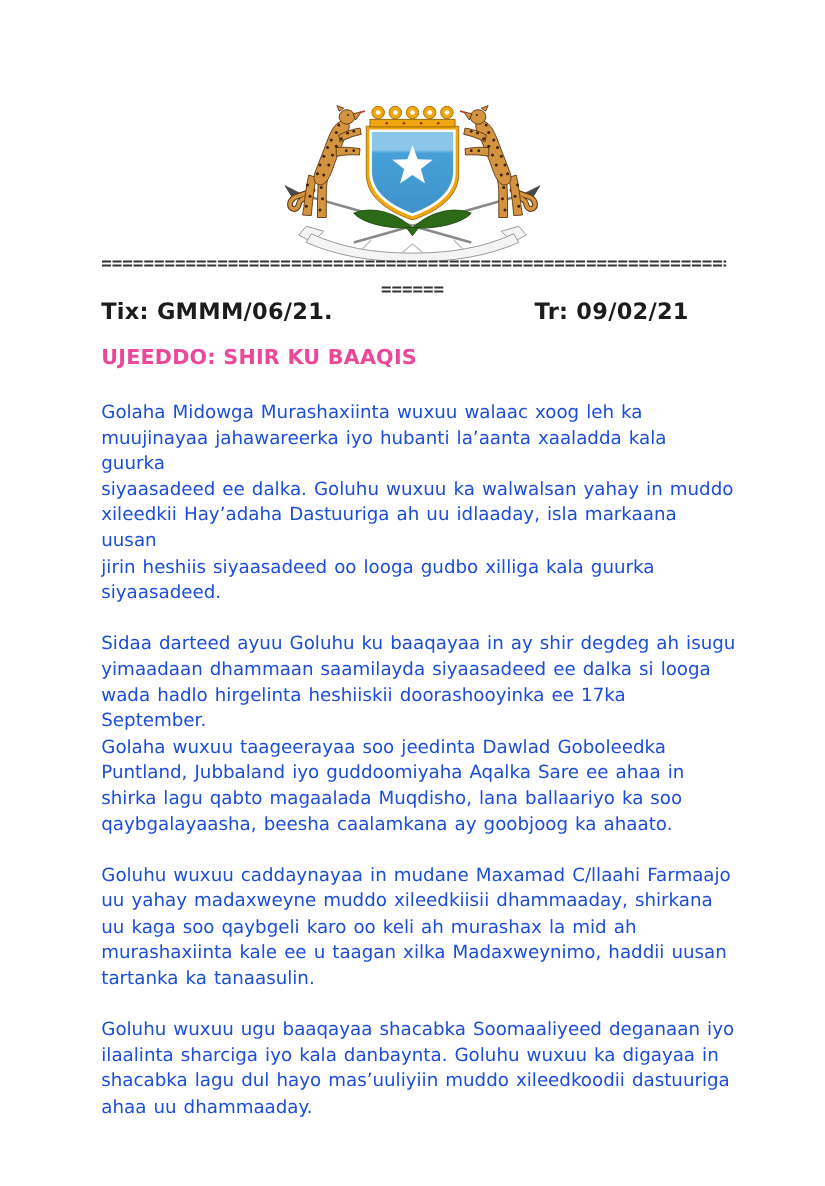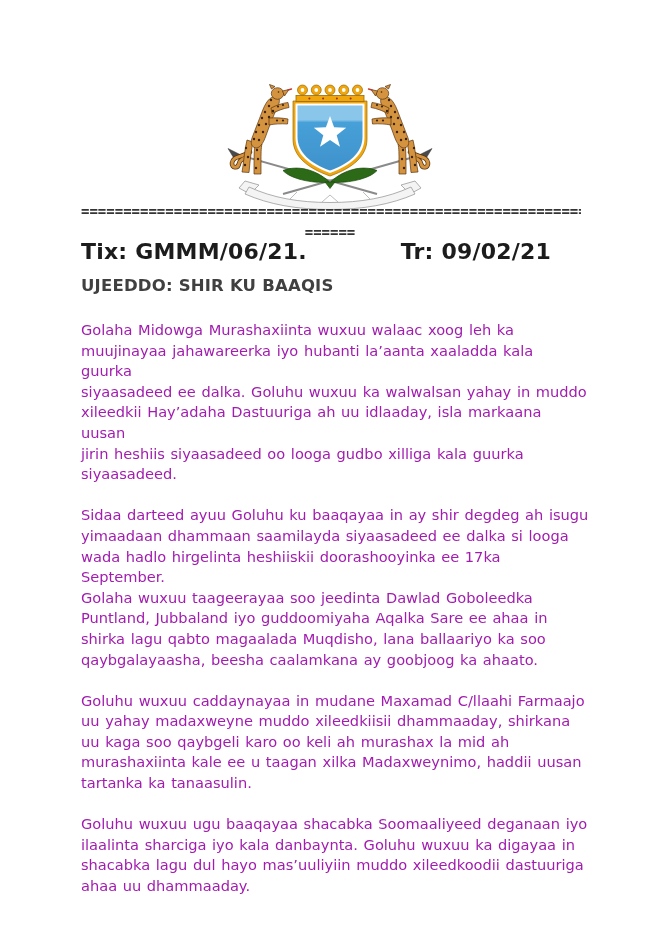--- a/index.html
+++ b/index.html
@@ -16,30 +16,30 @@
     line-height:15px;white-space:nowrap;color:#343434;
   }
   .sep-short{
     position:absolute;left:0;top:226px;width:660px;text-align:center;
     font-family:"DejaVu Sans Mono",monospace;font-weight:bold;font-size:14px;
     line-height:13px;color:#343434;
   }
   .ref-row{
     position:absolute;left:81px;top:239px;width:505px;
     display:flex;justify-content:space-between;align-items:baseline;
-    font-weight:bold;font-size:22px;color:#1c1c1c;letter-spacing:.2px;
+    font-weight:bold;font-size:18px;color:#1c1c1c;letter-spacing:.2px;
   }
   .ref-right{margin-right:35px;}
   .heading{
     position:absolute;left:81px;top:276px;margin:0;
-    font-size:16.5px;font-weight:bold;color:#404040;letter-spacing:.2px;
+    font-size:16.5px;font-weight:bold;color:#ec4899;letter-spacing:.2px;
   }
   .body-text{
     position:absolute;left:81px;top:320px;width:508px;
-    font-size:14.6px;line-height:20.6px;word-spacing:1px;color:#a21caf;
+    font-size:14.6px;line-height:20.6px;word-spacing:1px;color:#1d4ed8;
   }
   .body-text p{margin:0 0 20.6px 0;white-space:pre-line;}
   
   .f-gold{fill:var(--gold,#f0a60e);stroke:var(--gold-dark,#9c6a00);stroke-width:.7;}
   .f-band{fill:var(--gold,#f0a60e);stroke:var(--gold-dark,#9c6a00);stroke-width:.8;}
   .f-white{fill:#ffffff;stroke:none;}
   .f-star{fill:var(--star-white,#ffffff);}
   .f-tan{fill:var(--leopard-tan,#d4933f);stroke:var(--leopard-outline,#5a3410);stroke-width:.7;}
   .f-spot{fill:var(--spot-brown,#3d2309);}
   .f-leaf{fill:var(--leaf-green,#2c6a18);stroke:#1b4a0c;stroke-width:.7;}

